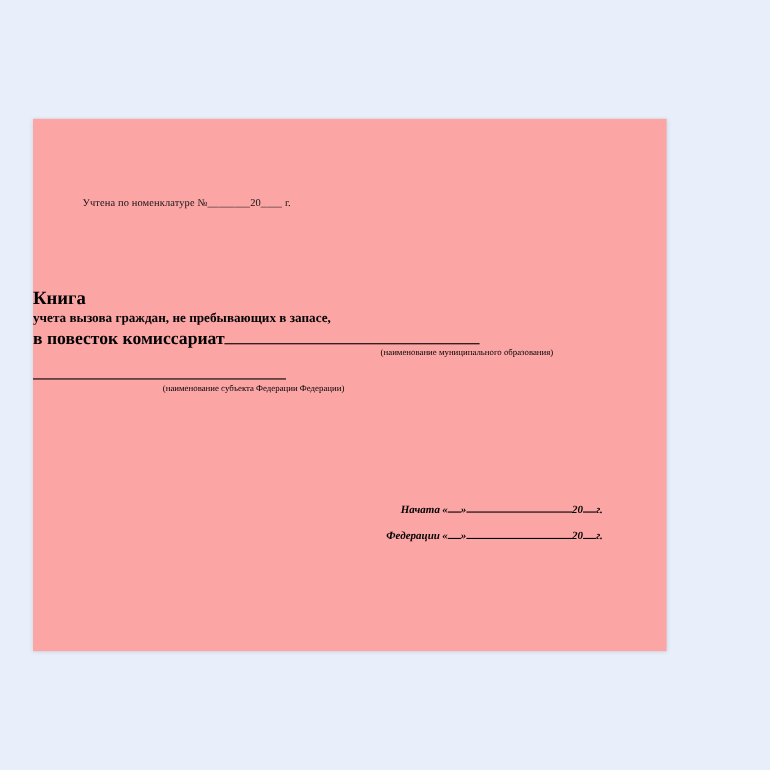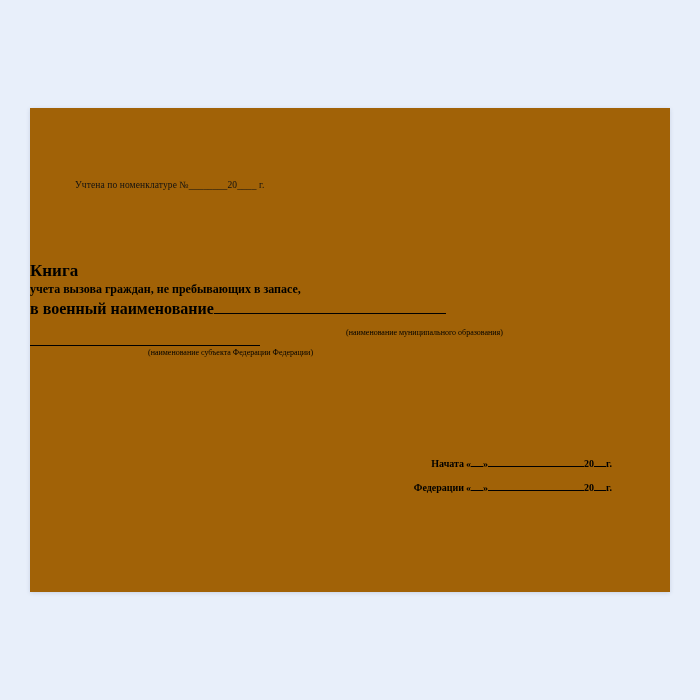--- a/index.html
+++ b/index.html
@@ -15,23 +15,23 @@
   }
   #stage {
     position: relative;
     width: 700px;
     height: 700px;
   }
   .page {
     position: absolute;
     left: 30px;
     top: 108px;
-    width: 640px;
+    width: 576px;
     height: 484px;
-    background: #a16207;
+    background: #fca5a5;
     box-shadow: 0 1px 4px rgba(60,80,120,0.18);
   }
   .nomenclature {
     position: absolute;
     left: 45px;
     top: 72px;
     font-size: 9.5px;
     color: #111;
     white-space: nowrap;
     letter-spacing: 0.1px;
@@ -73,21 +73,21 @@
   .caption {
     font-size: 8px;
     font-weight: normal;
     font-family: "Liberation Serif", serif;
     color: #000;
     letter-spacing: 0;
   }
   .cap-muni {
     position: absolute;
     left: 316px;
-    top: 29px;
+    top: 17px;
     white-space: nowrap;
   }
   .line4 {
     position: relative;
     margin-top: 11px;
     font-size: 16px;
     font-weight: bold;
     line-height: 1.3;
     white-space: nowrap;
   }
@@ -98,20 +98,21 @@
     white-space: nowrap;
   }
   .dates {
     position: absolute;
     right: 58px;
     top: 350px;
     text-align: right;
     font-size: 10px;
     font-weight: bold;
     color: #000;
+    font-style: italic;
   }
   .date-row {
     white-space: nowrap;
     margin-bottom: 13px;
   }
   .date-label { margin-right: 2px; }
   .date-rule {
     display: inline-block;
     width: 96px;
     border-bottom: 1px solid #000;
@@ -129,21 +130,21 @@
   <div class="page">
 
     <div class="nomenclature">Учтена по номенклатуре №________20____ г.</div>
 
     <div class="title-block">
       <div class="title-main">Книга</div>
 
       <div class="title-line2">учета вызова граждан, не пребывающих в запасе,</div>
 
       <div class="line3">
-        <span>в военный наименование</span><span class="fill-rule rule-a"></span>
+        <span>в повесток комиссариат</span><span class="fill-rule rule-a"></span>
         <span class="caption cap-muni">(наименование муниципального образования)</span>
       </div>
 
       <div class="line4">
         <span class="fill-rule rule-b"></span> 
         <span class="caption cap-subj">(наименование субъекта Федерации Федерации)</span>
       </div>
     </div>
 
     <div class="dates">

